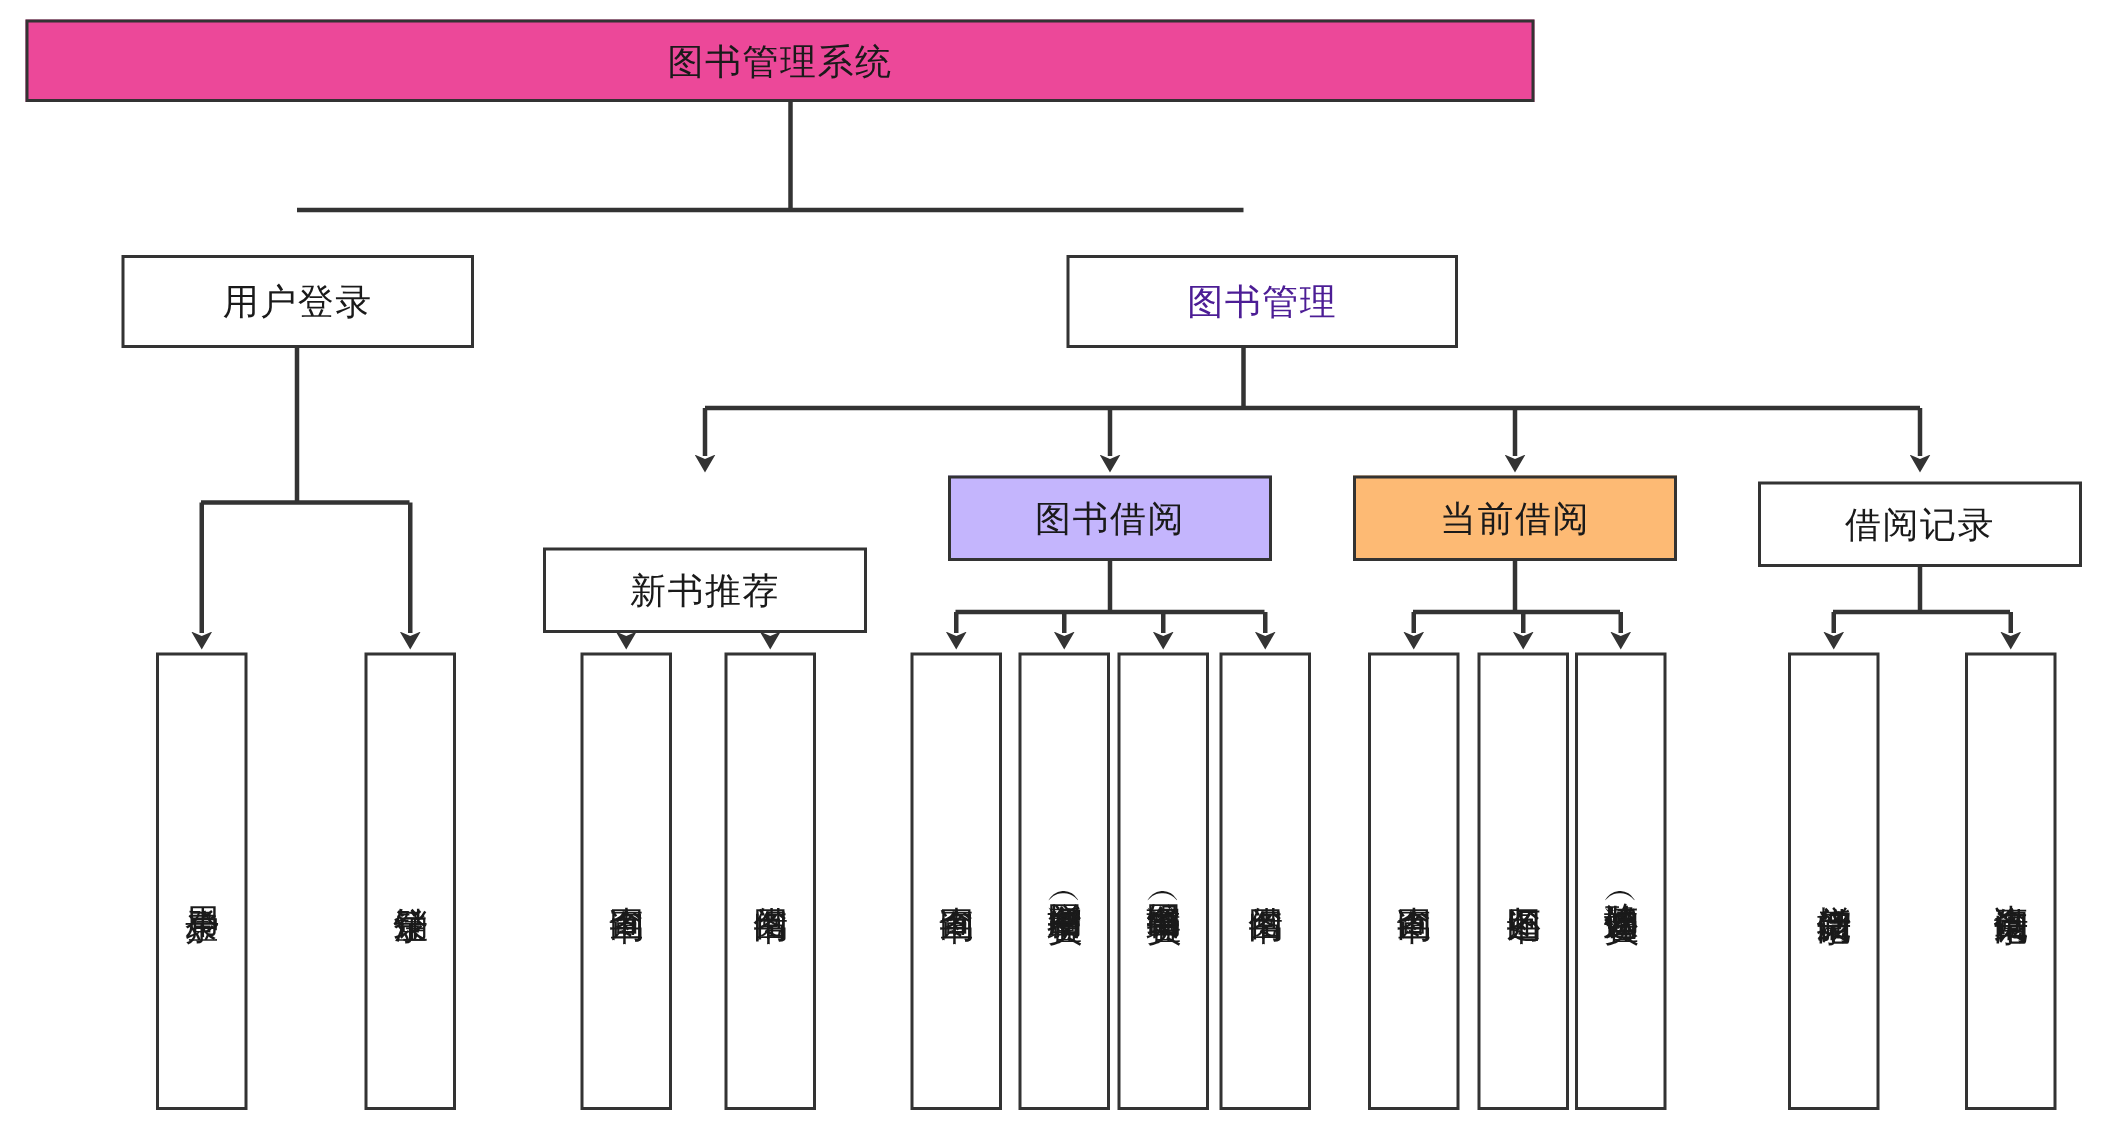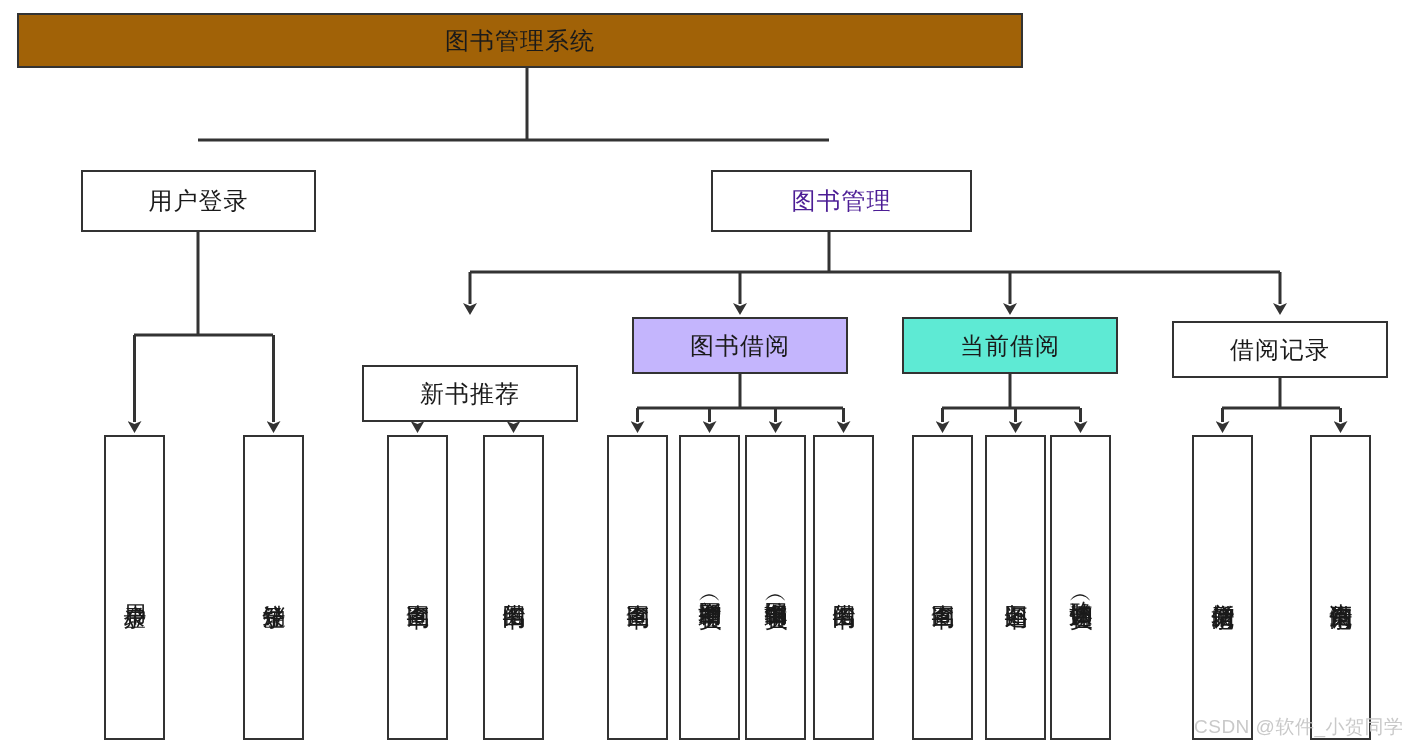--- a/index.html
+++ b/index.html
@@ -102,36 +102,36 @@
         <path d="M843.5,408 L843.5,422" marker-end="url(#arrow)"></path>
         <path d="M942.5,408 L942.5,422" marker-end="url(#arrow)"></path>
         <path d="M1015.5,408 L1015.5,422" marker-end="url(#arrow)"></path>
         <path d="M1080.5,408 L1080.5,422" marker-end="url(#arrow)"></path>
         <path d="M1222.5,408 L1222.5,422" marker-end="url(#arrow)"></path>
         <path d="M1340.5,408 L1340.5,422" marker-end="url(#arrow)"></path>
       </g>
   </svg>
 
   <div id="nodes-layer">
-      <div class="node horiz" style="left: 17px; top: 13px; width: 1006px; height: 55px; border-color: rgb(51, 51, 51); background: #a16207; color: rgb(26, 26, 26);">
+      <div class="node horiz" style="left: 17px; top: 13px; width: 1006px; height: 55px; border-color: rgb(51, 51, 51); background: #ec4899; color: rgb(26, 26, 26);">
         <span>图书管理系统</span>
       </div>
       <div class="node horiz" style="left: 81px; top: 170px; width: 235px; height: 62px; border-color: rgb(51, 51, 51); background: rgb(255, 255, 255); color: rgb(26, 26, 26);">
         <span>用户登录</span>
       </div>
       <div class="node horiz" style="left: 711px; top: 170px; width: 261px; height: 62px; border-color: rgb(51, 51, 51); background: rgb(255, 255, 255); color: #4c1d95;">
         <span>图书管理</span>
       </div>
       <div class="node horiz" style="left: 362px; top: 317px; width: 216px; height: 57px; border-color: rgb(51, 51, 51); background: rgb(255, 255, 255); color: rgb(26, 26, 26); margin-top: 48px;">
         <span>新书推荐</span>
       </div>
       <div class="node horiz" style="left: 632px; top: 317px; width: 216px; height: 57px; border-color: rgb(51, 51, 51); background: #c4b5fd; color: rgb(26, 26, 26);">
         <span>图书借阅</span>
       </div>
-      <div class="node horiz" style="left: 902px; top: 317px; width: 216px; height: 57px; border-color: rgb(51, 51, 51); background: #5eead4; color: rgb(26, 26, 26);">
+      <div class="node horiz" style="left: 902px; top: 317px; width: 216px; height: 57px; border-color: rgb(51, 51, 51); background: #fdba74; color: rgb(26, 26, 26);">
         <span>当前借阅</span>
       </div>
       <div class="node horiz" style="left: 1172px; top: 321px; width: 216px; height: 57px; border-color: rgb(51, 51, 51); background: rgb(255, 255, 255); color: rgb(26, 26, 26);">
         <span>借阅记录</span>
       </div>
       <div class="node vert" style="left: 104px; top: 435px; width: 61px; height: 305px; border-color: rgb(51, 51, 51); background: rgb(255, 255, 255); color: rgb(26, 26, 26);">
         <span class="vtext">用户登录</span>
       </div>
       <div class="node vert" style="left: 243px; top: 435px; width: 61px; height: 305px; border-color: rgb(51, 51, 51); background: rgb(255, 255, 255); color: rgb(26, 26, 26);">
         <span class="vtext">注销登录</span>
@@ -164,15 +164,14 @@
         <span class="vtext">确认归还（管理员）</span>
       </div>
       <div class="node vert" style="left: 1192px; top: 435px; width: 61px; height: 305px; border-color: rgb(51, 51, 51); background: rgb(255, 255, 255); color: rgb(26, 26, 26);">
         <span class="vtext">新增借阅记录</span>
       </div>
       <div class="node vert" style="left: 1310px; top: 435px; width: 61px; height: 305px; border-color: rgb(51, 51, 51); background: rgb(255, 255, 255); color: rgb(26, 26, 26);">
         <span class="vtext">查询借阅记录</span>
       </div>
     </div>
 
-  <div class="watermark" style="left: 1194px; top: 714px; color: rgb(201, 201, 201);">CSDN @软件_小贺同学</div>
 
 </div>
 
 </body></html>

